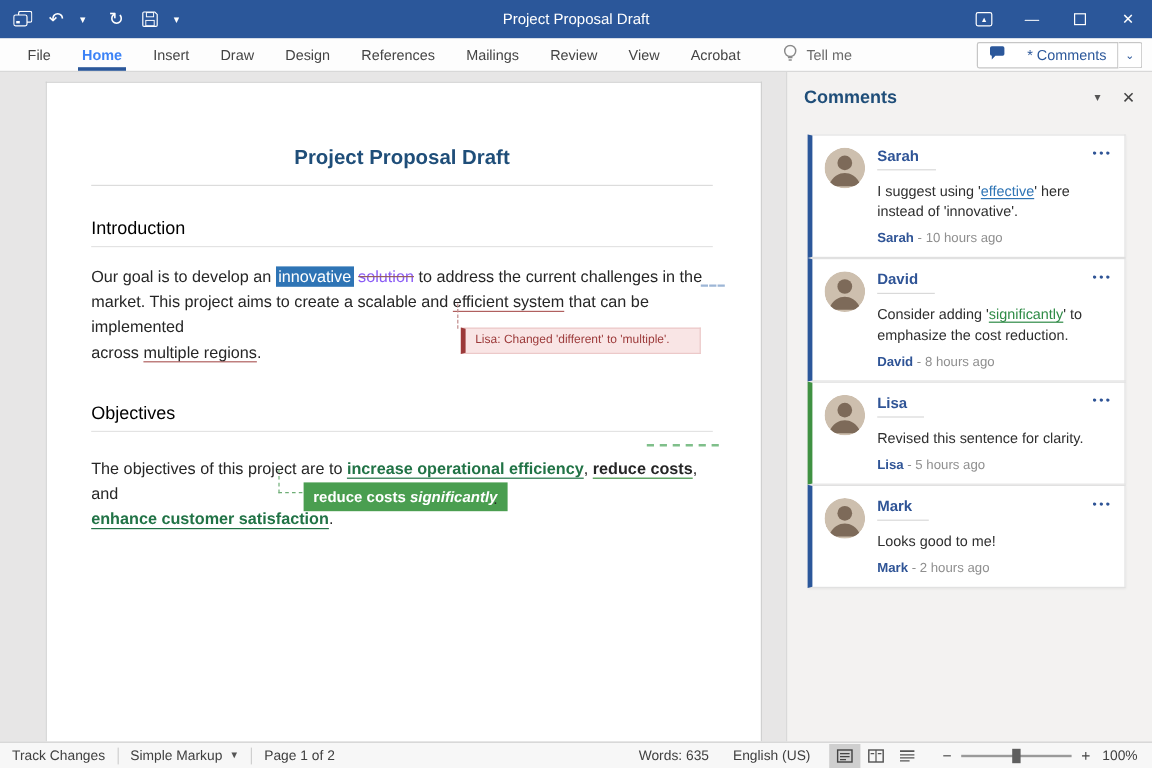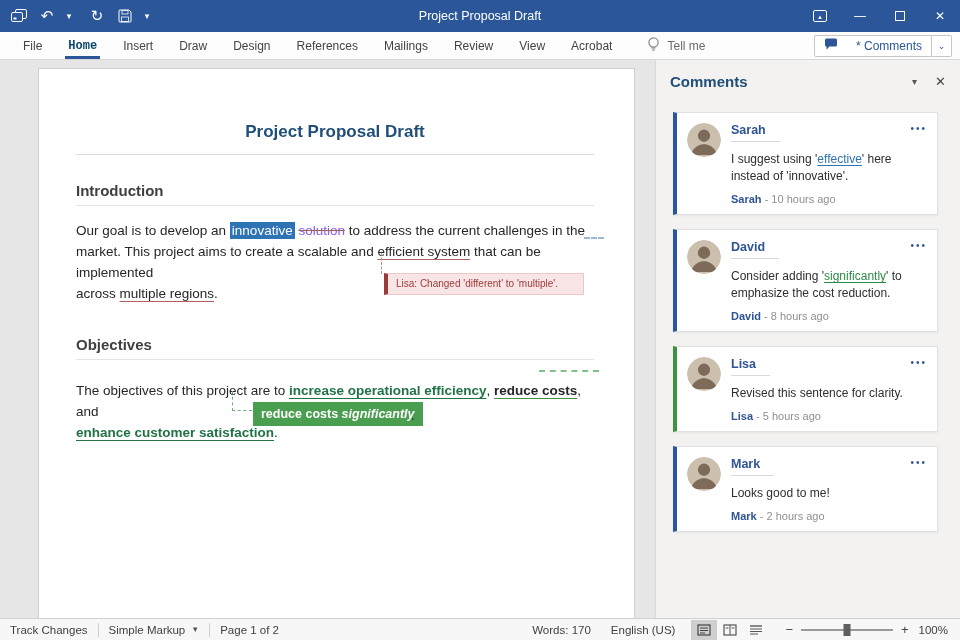--- a/index.html
+++ b/index.html
@@ -25,21 +25,21 @@
     font-size:7px; line-height:1; }
   .max-box { width:10px; height:10px; border:1px solid #fff; display:block; }
 
   
   .ribbon { position:absolute; left:0; top:32px; width:960px; height:28px;
     background:#fdfdfd; border-bottom:1px solid #d8d8d8; display:flex;
     align-items:stretch; }
   .tabs { display:flex; align-items:stretch; padding-left:10px; }
   .tab { padding:0 13px; display:flex; align-items:center; font-size:12px;
     color:#444; position:relative; cursor:default; }
-  .tab.active { color:#0c4a6e; font-weight:bold;font-family:Liberation Mono, monospace; }
+  .tab.active { color:#3b82f6; font-weight:bold; }
   .tab.active::after { content:""; position:absolute; left:10px; right:10px;
     bottom:0; height:3px; background:#2b579a; }
   .tellme { display:flex; align-items:center; gap:7px; margin-left:22px;
     color:#6a6a6a; font-size:12px; }
   .ribbon-right { position:absolute; right:8px; top:3px; display:flex; }
   .comments-btn { display:flex; align-items:center; gap:18px; background:#fff;
     border:1px solid #c6c6c6; border-radius:2px 0 0 2px; padding:0 9px;
     height:22px; color:#2b579a; font-size:12px; }
   .comments-caret { width:20px; height:22px; border:1px solid #c6c6c6;
     border-left:none; border-radius:0 2px 2px 0; background:#fff;
@@ -50,21 +50,21 @@
   .workspace { position:absolute; left:0; top:60px; width:960px; height:558px; }
   .doc-area { position:absolute; left:0; top:0; width:655px; height:558px;
     background:#e7e6e6; overflow:hidden; }
   .page { position:absolute; left:38px; top:8px; width:597px; height:560px;
     background:#fff; border:1px solid #d0d0d0; border-bottom:none; }
   .page-content { position:relative; width:100%; height:100%;
     padding:52px 40px 0 37px; font-size:13.5px; line-height:21px; color:#262626; }
   .doc-title { text-align:center; color:#1f4e79; font-weight:bold;
     font-size:17px; line-height:22px; }
   .title-rule { border:none; border-top:1px solid #dcdcdc; margin-top:11px; }
-  .sec-heading { color:#404040; font-weight:bold; font-size:15px;
+  .sec-heading { color:#000000; font-weight:normal; font-size:15px;
     line-height:20px; padding-bottom:4px; border-bottom:1px solid #e3e3e3; }
   .sec-heading.intro { margin-top:26px; }
   .sec-heading.obj { margin-top:31px; }
   .para { margin-top:14px; }
   .para.obj-para { margin-top:20px; }
 
   .run-selection { background:#2e74b5; color:#fff; padding:1px 2px; }
   .run-deleted { color:#8b5cf6; text-decoration:line-through;
     text-decoration-color:#96605f;text-align:center; }
   .run-inserted { color:#262626; text-decoration:underline;
@@ -100,21 +100,21 @@
   .green-callout-suffix { position:absolute; left:372px; top:336px;
     color:#262626; font-size:13px; }
 
   
   .comments-panel { position:absolute; left:655px; top:0; width:305px;
     height:558px; background:#f3f2f1; border-left:1px solid #d9d9d9; }
   .cp-header { height:42px; display:flex; align-items:center; padding:0 14px; }
   .cp-title { color:#1f4e79; font-weight:bold; font-size:15px; flex:1; }
   .cp-caret { color:#555; font-size:10px; margin-right:18px; }
   .cp-close { color:#444; font-size:13px; }
-  .comments-list { display:flex; flex-direction:column; gap:14px;
+  .comments-list { display:flex; flex-direction:column; 
     padding:10px 22px 0 17px; }
   .comment-card { background:#fff; border:1px solid #e1e1e1;
     border-left:4px solid #2b579a; box-shadow:0 1px 2px rgba(0,0,0,0.06);
     padding:10px 10px 9px 10px; display:grid;
     grid-template-columns:44px 1fr; }
   .comment-card.accent-green { border-left-color:#3f9142; }
   .c-avatar { width:34px; height:34px; border-radius:50%; overflow:hidden; }
   .c-avatar svg { display:block; }
   .c-right { min-width:0; }
   .c-head { display:flex; align-items:flex-start; }
@@ -344,21 +344,21 @@
   <span class="sb-item">Track Changes</span>
   <span class="sb-sep"></span>
   <span class="sb-item">
     <span>Simple Markup</span>
     <span class="sb-caret">▼</span>
   </span>
   <span class="sb-sep"></span>
   <span class="sb-item">Page 1 of 2</span>
 
   <div class="sb-right">
-    <span class="sb-item">Words: 170</span>
+    <span class="sb-item">Words: 635</span>
     <span class="sb-item">English (US)</span>
     <div class="view-icons">
       <span class="view-btn active">
         <svg width="14" height="12" viewBox="0 0 14 12">
           <rect x="1" y="1" width="12" height="10" fill="none" stroke="#444" stroke-width="1.2"></rect>
           <line x1="3" y1="4" x2="11" y2="4" stroke="#444"></line>
           <line x1="3" y1="6.5" x2="11" y2="6.5" stroke="#444"></line>
           <line x1="3" y1="9" x2="8" y2="9" stroke="#444"></line>
         </svg>
       </span>

